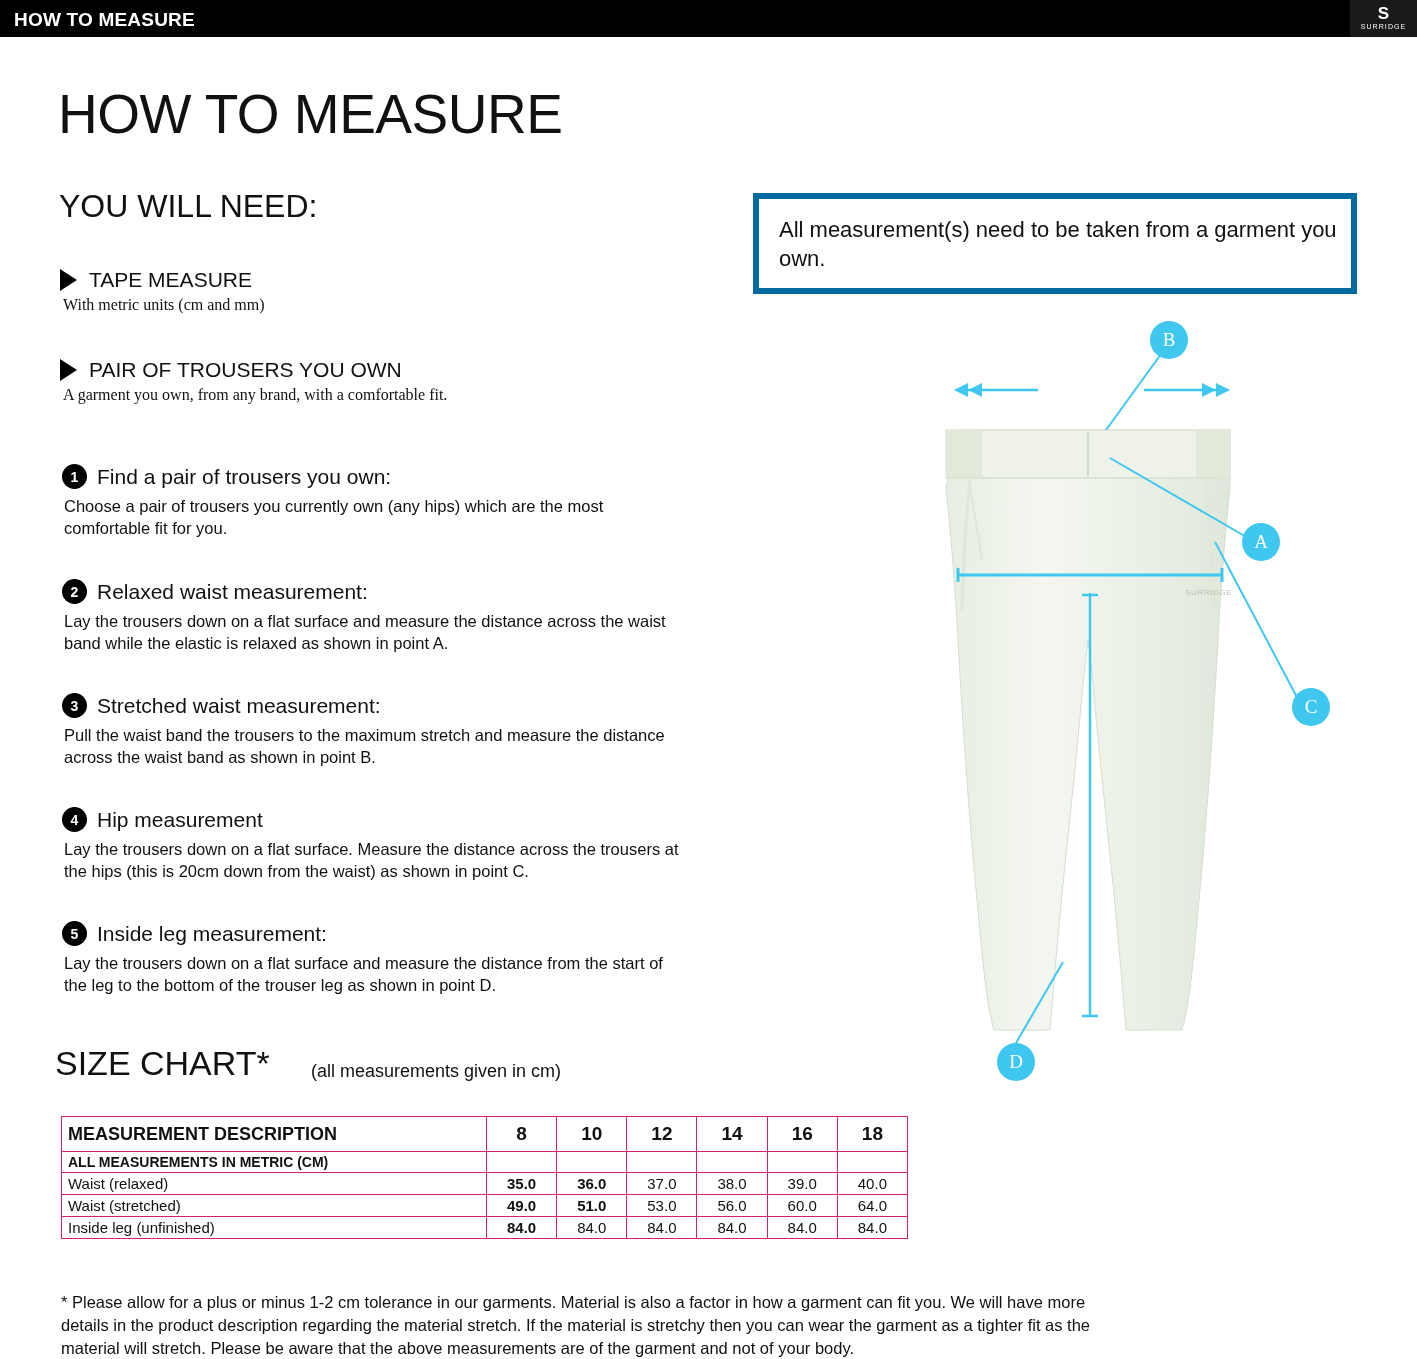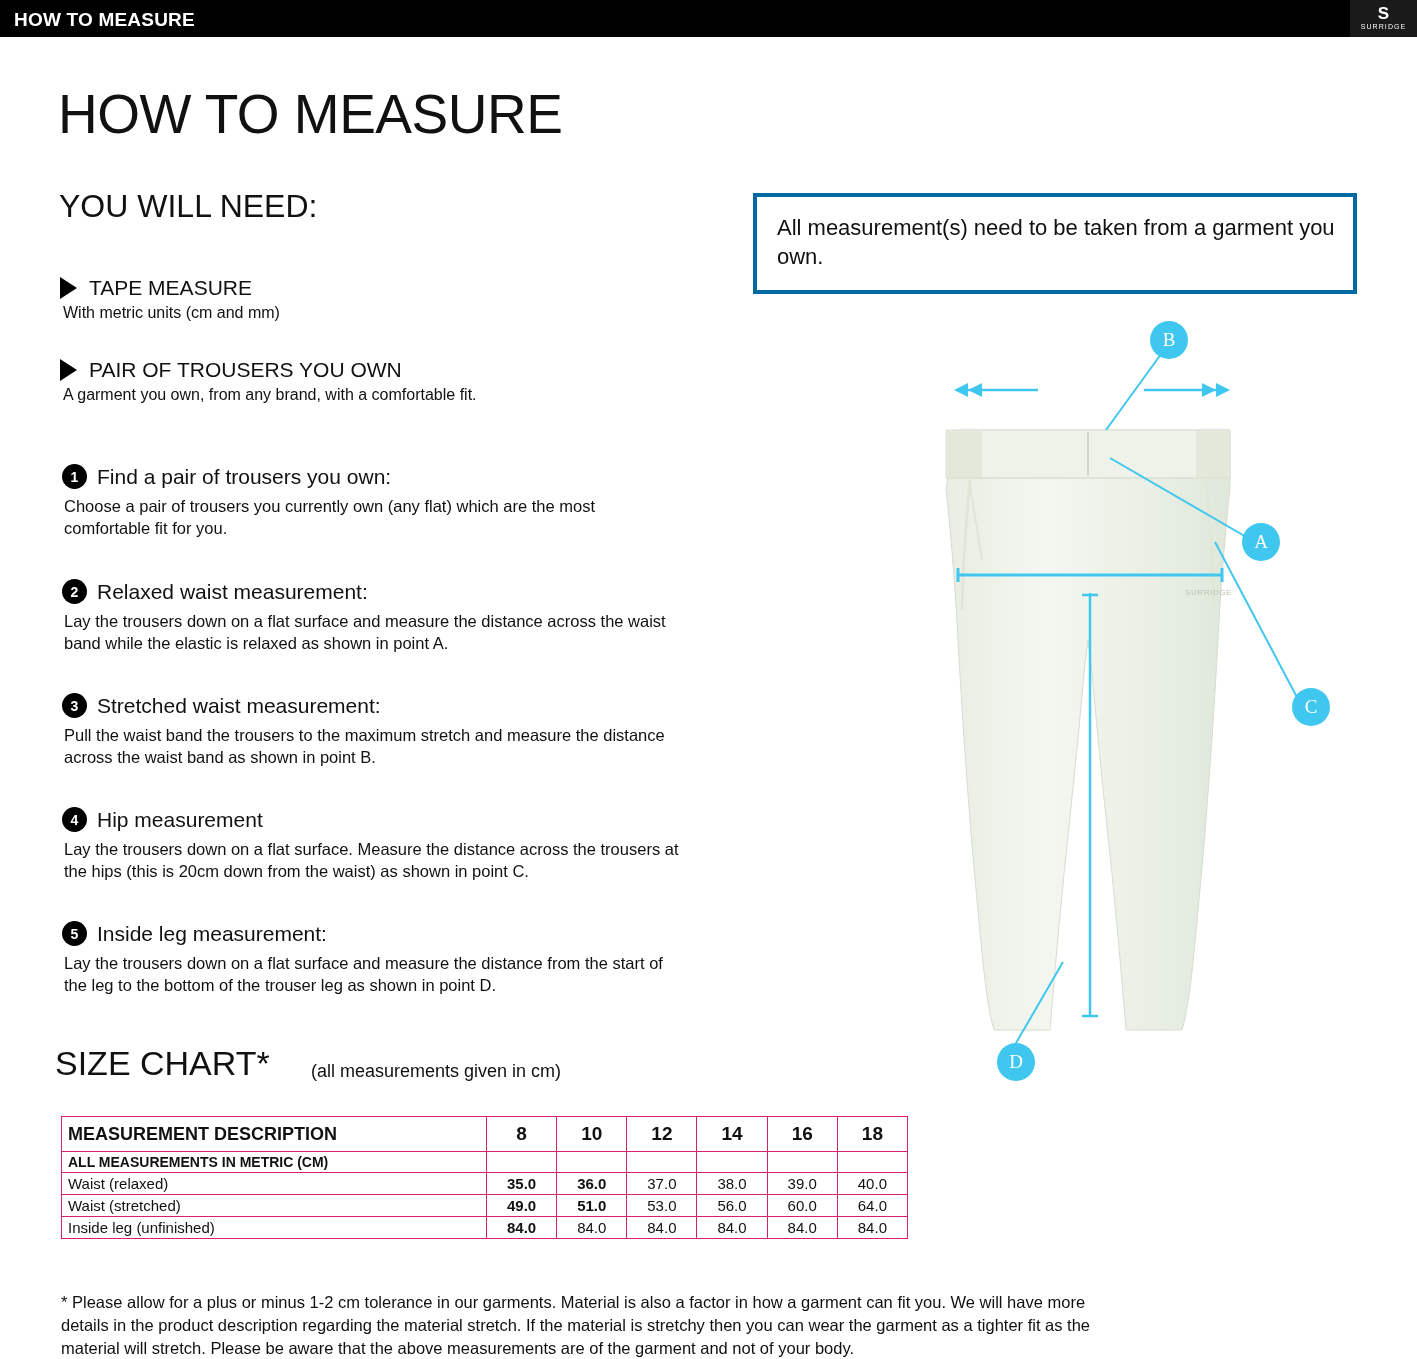--- a/index.html
+++ b/index.html
@@ -88,20 +88,21 @@
   }
   .need-head {
     font-size: 21px;
     display: flex;
     align-items: center;
   }
   .need-sub {
     font-size: 16px;
     margin-top: 4px;
     margin-left: 3px;
+    font-family: Liberation Serif, serif;
   }
 
   
   .step { position: absolute; left: 62px; width: 620px; }
   .step-head {
     display: flex;
     align-items: center;
     gap: 10px;
   }
   .badge {
@@ -124,21 +125,21 @@
     margin-left: 2px;
   }
 
   
   .notice {
     position: absolute;
     left: 753px;
     top: 193px;
     width: 604px;
     height: 101px;
-    border: 4px solid #0369a1;
+    border: 6px solid #0369a1;
     box-sizing: border-box;
   }
   .notice-text {
     position: absolute;
     left: 20px;
     top: 17px;
     width: 560px;
     font-size: 22px;
     line-height: 1.3;
   }
@@ -226,42 +227,42 @@
   <div class="topbar-title">HOW TO MEASURE</div>
   <div class="brand-box">
     <div class="brand-mark">S</div>
     <div class="brand-name">SURRIDGE</div>
   </div>
 </div>
 
 <div class="page-title">HOW TO MEASURE</div>
 <div class="need-title">YOU WILL NEED:</div>
 
-<div class="need-item" style="top:268px;margin-top:8px;">
+<div class="need-item" style="top:268px;">
   <div class="need-head">
     <span class="tri"></span>
     <span>TAPE MEASURE</span>
   </div>
   <div class="need-sub">With metric units (cm and mm)</div>
 </div>
 
 <div class="need-item" style="top:358px;">
   <div class="need-head">
     <span class="tri"></span>
     <span>PAIR OF TROUSERS YOU OWN</span>
   </div>
   <div class="need-sub">A garment you own, from any brand, with a comfortable fit.</div>
 </div>
 
 <div class="step" style="top:464px;">
   <div class="step-head">
     <div class="badge">1</div>
     <div class="step-title">Find a pair of trousers you own:</div>
   </div>
-  <div class="step-body">Choose a pair of trousers you currently own (any flat) which are the most comfortable fit for you.</div>
+  <div class="step-body">Choose a pair of trousers you currently own (any hips) which are the most comfortable fit for you.</div>
 </div>
 
 <div class="step" style="top:579px;">
   <div class="step-head">
     <div class="badge">2</div>
     <div class="step-title">Relaxed waist measurement:</div>
   </div>
   <div class="step-body">Lay the trousers down on a flat surface and measure the distance across the waist band while the elastic is relaxed as shown in point A.</div>
 </div>
 

